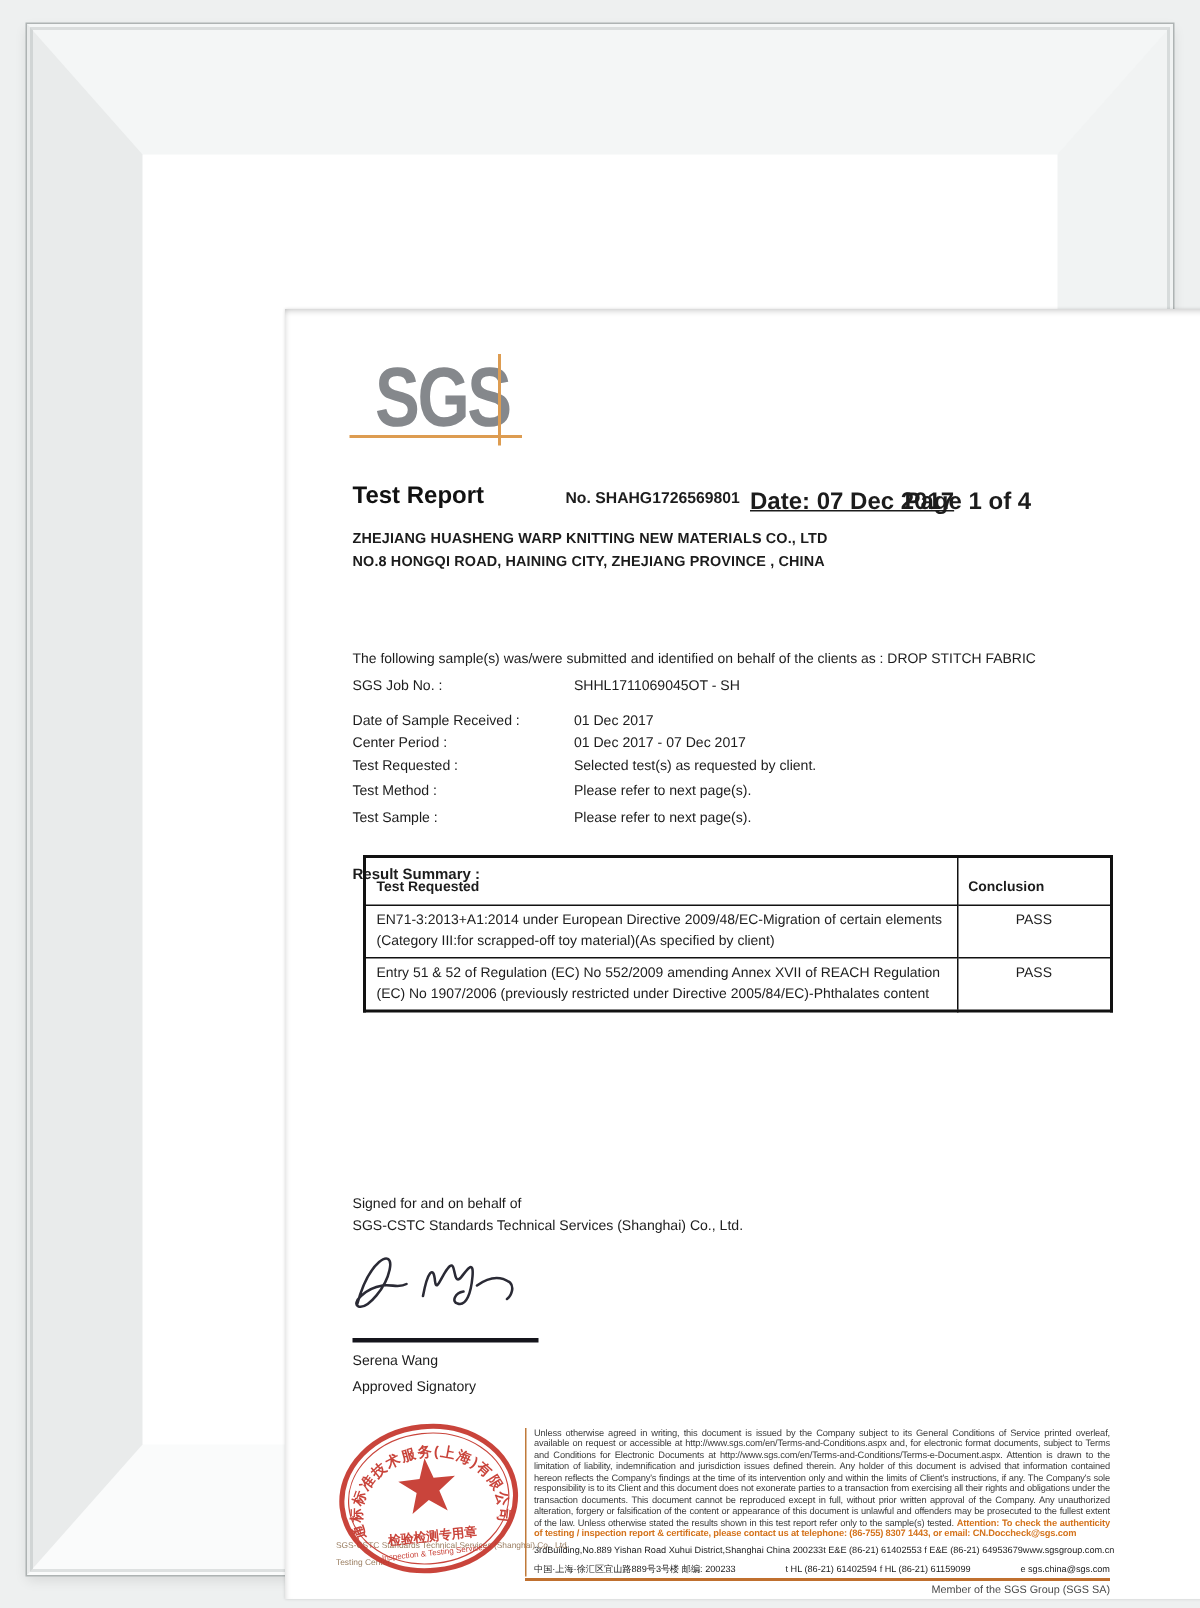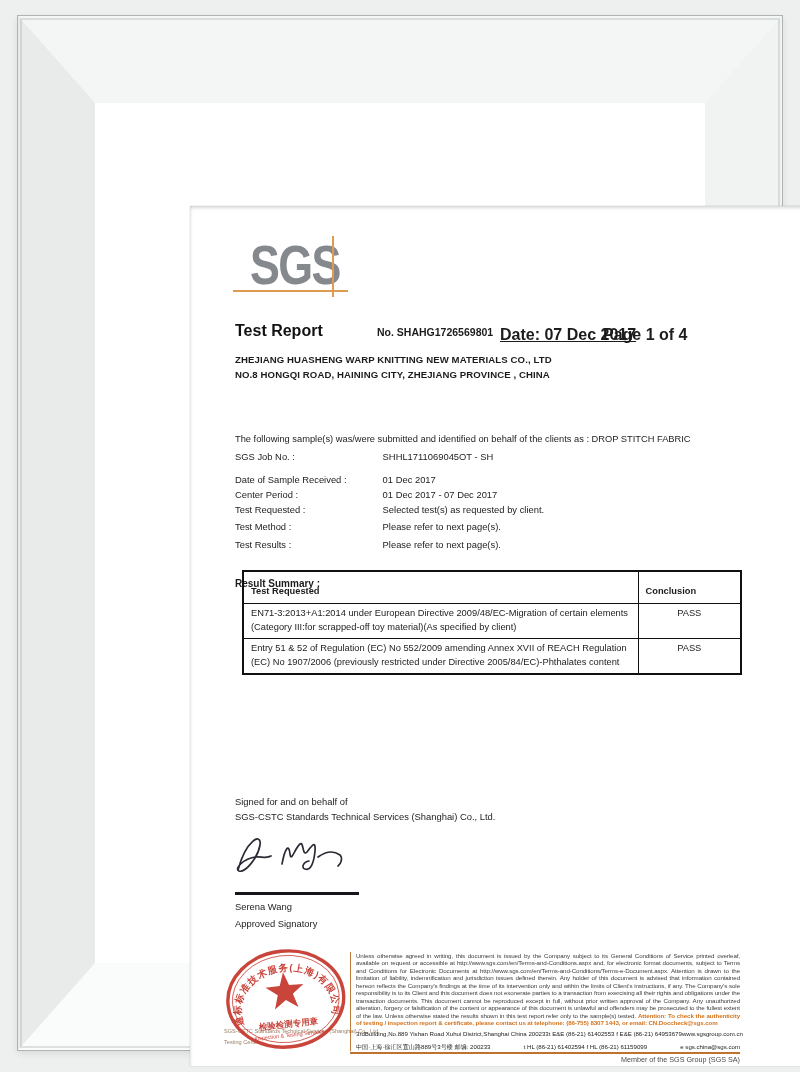--- a/index.html
+++ b/index.html
@@ -125,21 +125,21 @@
         </div>
         <div class="detail-row" style="top:53px">
           <span class="detail-label">Test Requested :</span>
           <span class="detail-value">Selected test(s) as requested by client.</span>
         </div>
         <div class="detail-row" style="top:70px">
           <span class="detail-label">Test Method :</span>
           <span class="detail-value">Please refer to next page(s).</span>
         </div>
         <div class="detail-row" style="top:88px">
-          <span class="detail-label">Test Results :</span>
+          <span class="detail-label">Test Sample :</span>
           <span class="detail-value">Please refer to next page(s).</span>
         </div>
       </div>
 
       <div class="abs result-summary">Result Summary :</div>
 
       <table class="results">
         <tbody>
             <tr>
           <th>Test Requested</th>

